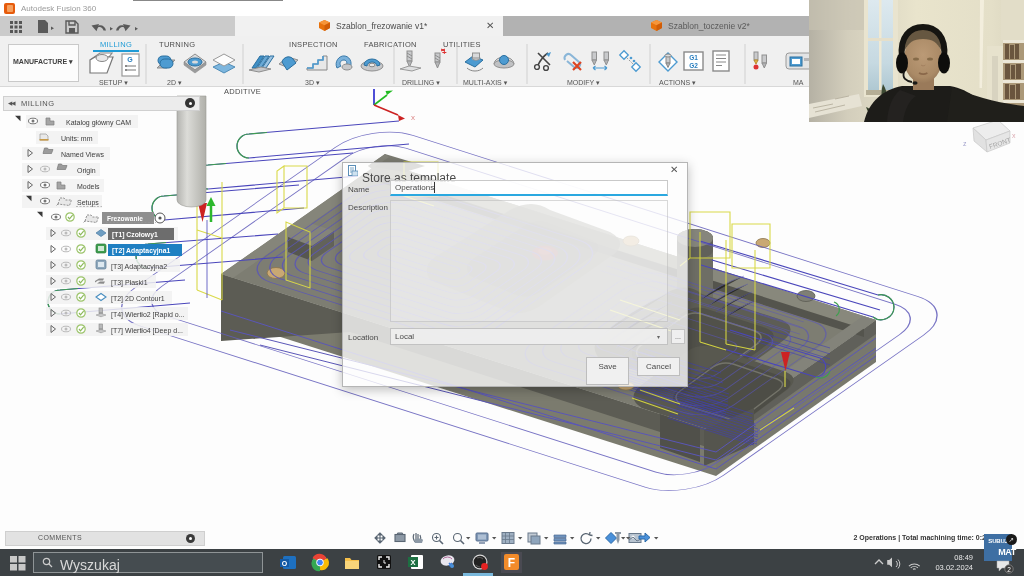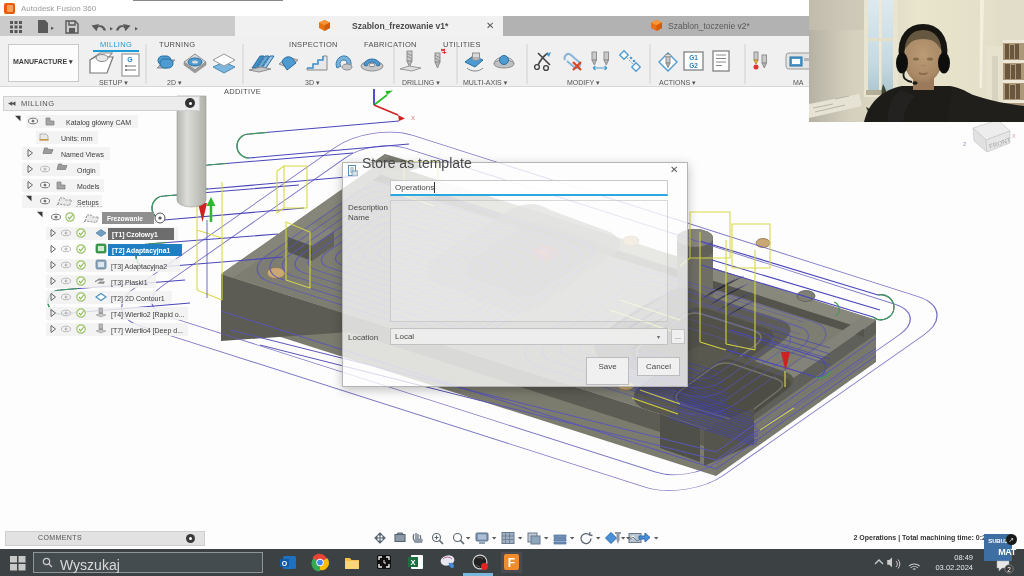--- a/index.html
+++ b/index.html
@@ -232,21 +232,21 @@
     <path d="M135 11 l3 1.8 -3 1.8 z"></path>
   </g>
 </svg>
 <div class="abs" id="tab1"></div>
 <div class="abs" id="tab2"></div>
 <svg class="abs" style="left:318px;top:19px" width="13" height="13" viewBox="0 0 13 13">
   <path d="M6.5 1 L12 3.6 V9 L6.5 12 L1 9 V3.6 Z" fill="#e8720c"></path>
   <path d="M6.5 1 L12 3.6 L6.5 6.3 L1 3.6 Z" fill="#f6953a"></path>
   <path d="M6.5 6.3 L12 3.6 V9 L6.5 12 Z" fill="#d05d08"></path>
 </svg>
-<div class="abs" style="left:352px;top:21px;font-size:8.5px;color:#4b4b4b;font-weight:bold;">Szablon_frezowanie v1*</div>
+<div class="abs" style="left:336px;top:21px;font-size:8.5px;color:#4b4b4b;">Szablon_frezowanie v1*</div>
 <div class="abs" style="left:486px;top:20px;font-size:10px;color:#555;">✕</div>
 <svg class="abs" style="left:650px;top:19px" width="13" height="13" viewBox="0 0 13 13">
   <path d="M6.5 1 L12 3.6 V9 L6.5 12 L1 9 V3.6 Z" fill="#e8720c"></path>
   <path d="M6.5 1 L12 3.6 L6.5 6.3 L1 3.6 Z" fill="#f6953a"></path>
   <path d="M6.5 6.3 L12 3.6 V9 L6.5 12 Z" fill="#d05d08"></path>
 </svg>
 <div class="abs" style="left:668px;top:21px;font-size:8.5px;color:#5a5a5a;">Szablon_toczenie v2*</div>
 
 <div class="abs" id="ribbon"></div>
 <div class="abs" style="left:8px;top:44px;width:71px;height:38px;background:#fcfcfc;border:1px solid #c9c9c9;box-sizing:border-box;"></div>
@@ -553,23 +553,23 @@
   </g>
   <path d="M76 206.5 h26 M106 222.5 h50" stroke="#999" stroke-width="0.8" stroke-dasharray="2 1.5" fill="none" opacity="0.8"></path>
 </svg>
 
 <div class="abs" id="dialog" style="left:342px;top:162px;width:344px;height:223px;background:rgba(252,252,252,0.78);border:1px solid #b5b5b5;box-shadow:0 3px 10px rgba(0,0,0,0.25);"></div>
 <svg class="abs" style="left:347px;top:165px" width="11" height="11" viewBox="0 0 11 11">
   <rect x="1.5" y="0.5" width="7" height="10" fill="#fff" stroke="#5b8fb8" stroke-width="1"></rect>
   <path d="M3 3 h4 M3 5 h4 M3 7 h2.5" stroke="#5b8fb8" stroke-width="0.8"></path>
   <path d="M5 6 h6 v5 h-6 z" fill="#cfe2f0" stroke="#5b8fb8" stroke-width="0.8"></path>
 </svg>
-<div class="abs" style="left:362px;top:155px;font-size:14px;color:#4a4a4a;">Store as template</div>
+<div class="abs" style="left:362px;top:171px;font-size:12px;color:#4a4a4a;">Store as template</div>
 <div class="abs" style="left:670px;top:164px;font-size:10px;color:#555;">✕</div>
-<div class="abs" style="left:348px;top:185px;font-size:8px;color:#4a4a4a;margin-top:28px;">Name</div>
+<div class="abs" style="left:348px;top:185px;font-size:8px;color:#4a4a4a;">Name</div>
 <div class="abs" style="left:390px;top:180px;width:278px;height:16px;background:rgba(255,255,255,0.85);border:1px solid #c9c9c9;border-bottom:2px solid #2aa8e0;box-sizing:border-box;"></div>
 <div class="abs" style="left:395px;top:183px;font-size:8px;color:#4a4a4a;">Operations</div>
 <div class="abs" style="left:434px;top:182px;width:1px;height:11px;background:#333;"></div>
 <div class="abs" style="left:348px;top:203px;font-size:8px;color:#4a4a4a;">Description</div>
 <div class="abs" style="left:390px;top:200px;width:278px;height:122px;background:rgba(255,255,255,0.18);border:1px solid rgba(180,180,180,0.5);box-sizing:border-box;"></div>
 <div class="abs" style="left:348px;top:333px;font-size:8px;color:#4a4a4a;">Location</div>
 <div class="abs" style="left:390px;top:328px;width:278px;height:17px;background:rgba(238,238,238,0.9);border:1px solid #c2c2c2;box-sizing:border-box;"></div>
 <div class="abs" style="left:395px;top:332px;font-size:8px;color:#4a4a4a;">Local</div>
 <div class="abs" style="left:657px;top:333px;font-size:6px;color:#666;">▾</div>
 <div class="abs" style="left:671px;top:329px;width:14px;height:15px;background:rgba(240,240,240,0.95);border:1px solid #c2c2c2;box-sizing:border-box;font-size:7px;color:#555;text-align:center;line-height:13px;">...</div>

